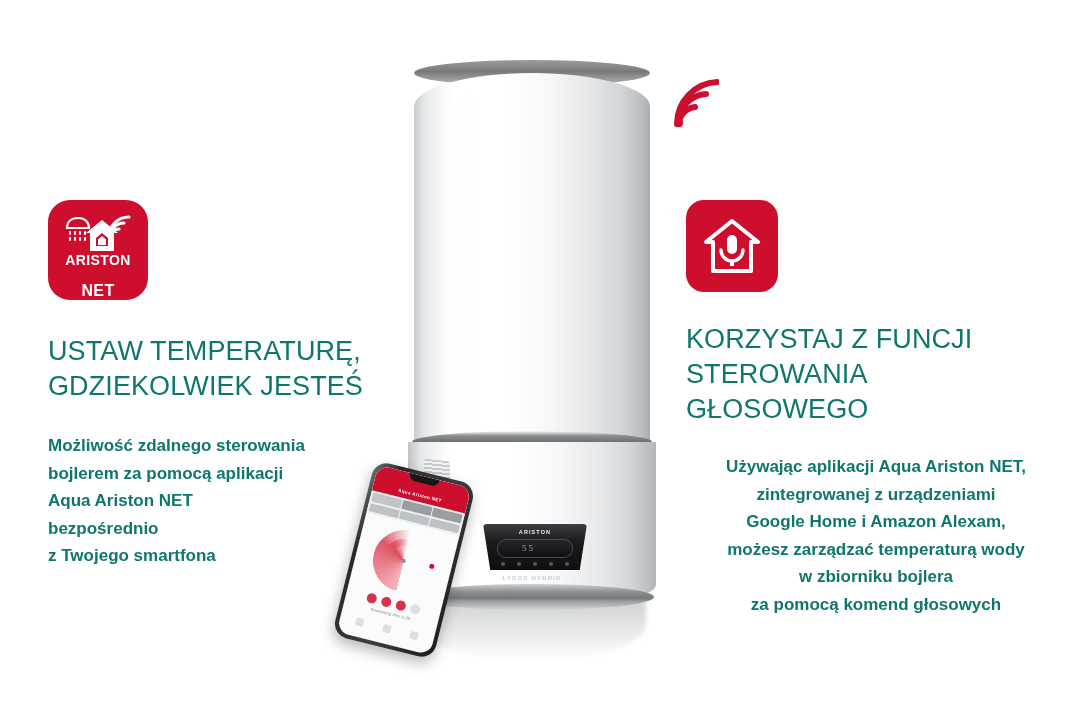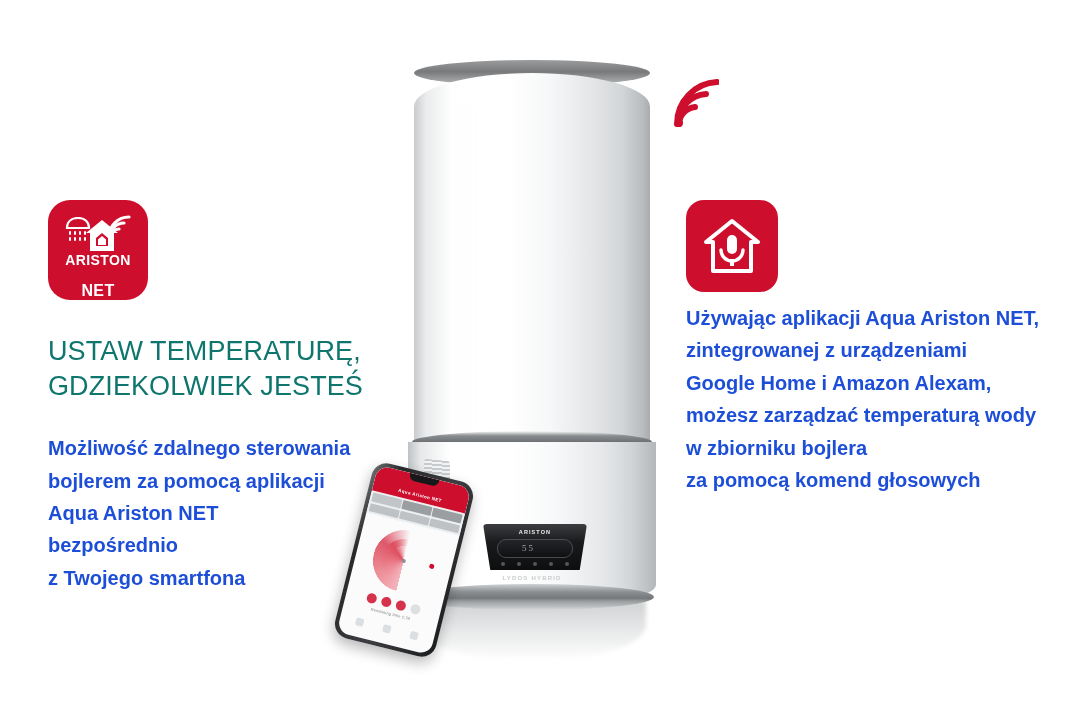--- a/index.html
+++ b/index.html
@@ -45,29 +45,29 @@
   .feature-title {
     color:#0f766e;
     font-weight:normal;
     font-size:27px;
     line-height:1.30;
     letter-spacing:.1px;
     margin-top:34px;
     white-space:pre-line;
   }
   .feature-body {
-    color:#1d4ed8;
+    color:#0f766e;
     font-weight:bold;
-    font-size:20px;
+    font-size:17px;
     line-height:1.62;
     margin-top:28px;
     white-space:pre-line;
   }
   .col-right .feature-title { margin-top:30px; }
-  .col-right .feature-body  { margin-top:10px; }
+  .col-right .feature-body  { margin-top:26px;text-align:center; }
 
   
   .wifi-mark { position:absolute; left:673px; top:78px; width:46px; height:50px; }
 
   
   .heater { position:absolute; left:408px; top:60px; width:248px; height:560px; }
 
   .heater-top-cap {
     position:absolute; left:6px; top:0; width:236px; height:26px;
     border-radius:50%;
@@ -278,20 +278,23 @@
 
     <div class="badge badge-right">
       <svg class="voice-glyph" width="58" height="56" viewBox="0 0 58 56">
         <path d="M29 3 L55 24 L48 24 L48 53 L10 53 L10 24 L3 24 Z" fill="none" stroke="#ffffff" stroke-width="4" stroke-linejoin="round"></path>
         <rect x="24" y="17" width="10" height="19" rx="5" fill="#ffffff"></rect>
         <path d="M18 32 A11 11 0 0 0 40 32" fill="none" stroke="#ffffff" stroke-width="3.4" stroke-linecap="round"></path>
         <rect x="27" y="41" width="4" height="7" fill="#ffffff"></rect>
       </svg>
     </div>
 
+    <div class="feature-title">KORZYSTAJ Z FUNCJI
+STEROWANIA
+GŁOSOWEGO</div>
     <div class="feature-body">Używając aplikacji Aqua Ariston NET,
 zintegrowanej z urządzeniami
 Google Home i Amazon Alexam,
 możesz zarządzać temperaturą wody
 w zbiorniku bojlera
 za pomocą komend głosowych</div>
   </div>
 
   <svg class="wifi-mark" viewBox="0 0 46 50">
     <g fill="none" stroke="#CE0E2D" stroke-linecap="round">

